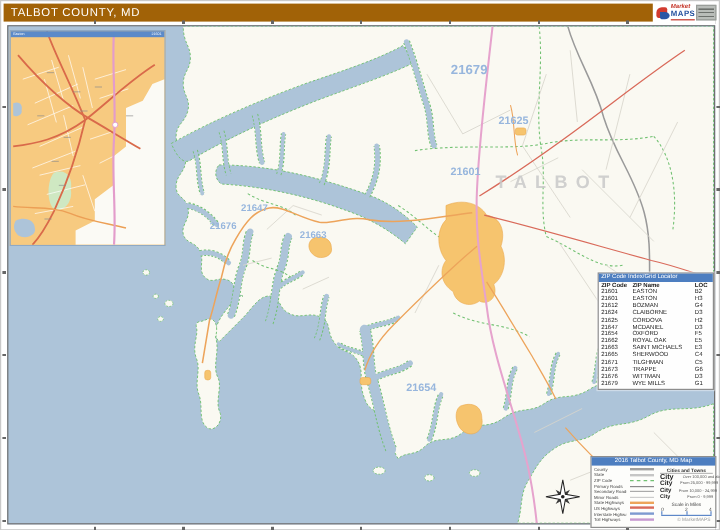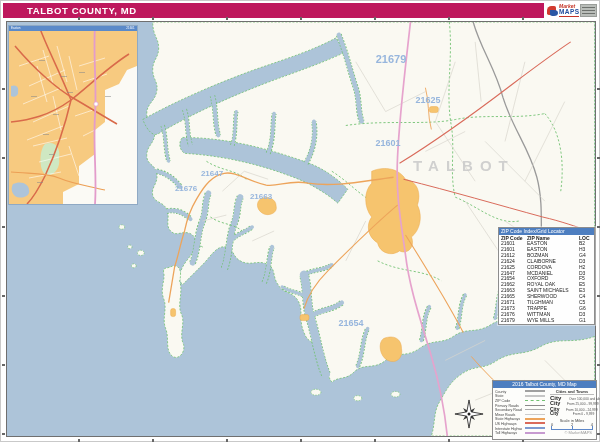--- a/index.html
+++ b/index.html
@@ -2,22 +2,22 @@
 <html><head>
 <meta charset="utf-8">
 <style>
   * { margin:0; padding:0; box-sizing:border-box; }
   html,body { width:600px; height:442px; overflow:hidden; background:#e8e8e8; }
   .page { position:relative; width:600px; height:442px; background:#ffffff;
           font-family:"Liberation Sans", sans-serif; border:1px solid #c9c9c9; }
 
   
   .title-bar { position:absolute; left:2px; top:2px; width:541px; height:15px;
-               background:#be185d; color:#ffffff; font-size:9.5px; font-weight:bold;
-               letter-spacing:.6px; line-height:15px; padding-left:24px; }
+               background:#a16207; color:#ffffff; font-size:9.5px; font-weight:normal;
+               letter-spacing:.6px; line-height:15px; padding-left:6px; }
   .logo { position:absolute; left:545px; top:1px; width:53px; height:17px;
           display:flex; align-items:center; gap:1px; }
   .logo-mark { width:12px; height:12px; position:relative; flex:0 0 auto; }
   .logo-mark .burst { position:absolute; left:1px; top:1px; width:9px; height:9px;
           background:#d23b2f; border-radius:50% 20% 50% 20%; }
   .logo-mark .swoosh { position:absolute; left:4px; top:5px; width:8px; height:6px;
           background:#2a57a5; border-radius:0 70% 70% 40%; }
   .logo-words { display:flex; flex-direction:column; line-height:1; flex:0 0 auto; }
   .logo-word1 { font-size:5px; font-style:italic; color:#c43427; font-weight:bold; }
   .logo-word2 { font-size:6.5px; font-weight:bold; color:#24509e; letter-spacing:.4px; }
@@ -45,21 +45,21 @@
   .inset-bar { position:absolute; left:0; top:0; width:100%; height:5px; background:#5b8ac9;
                display:flex; justify-content:space-between; align-items:center; padding:0 2px; }
   .inset-bar span { color:#fff; font-size:6px; transform:scale(.5); transform-origin:left center;
                     line-height:5px; white-space:nowrap; }
   .inset-bar span:last-child { transform-origin:right center; }
 
   
   .zip-label { position:absolute; transform:translate(-50%,-50%); color:#97b6dd;
                font-weight:bold; white-space:nowrap; }
   .county-label { position:absolute; left:412px; top:143px; color:#c9c9c9; font-size:15px;
-               letter-spacing:7px; font-weight:bold; opacity:.85;margin-top:13px; }
+               letter-spacing:7px; font-weight:bold; opacity:.85; }
 
   
   .zip-table { position:absolute; left:497px; top:226px; width:97px; background:#fefefe;
                border:1px solid #8d8d8d; box-shadow:0 0 0 1px rgba(255,255,255,.4); }
   .zip-table-title { background:#4d7ec0; color:#fff; font-size:5px; line-height:7px;
                padding-left:2px; white-space:nowrap; overflow:hidden; }
   table.zt { border-collapse:collapse; width:100%; }
   table.zt th { font-size:5px; font-weight:bold; color:#222; text-align:left; padding:0 0 0 2px;
                line-height:6px; }
   table.zt td { font-size:5px; color:#222; padding:0 0 0 2px; line-height:5.9px; white-space:nowrap; }

